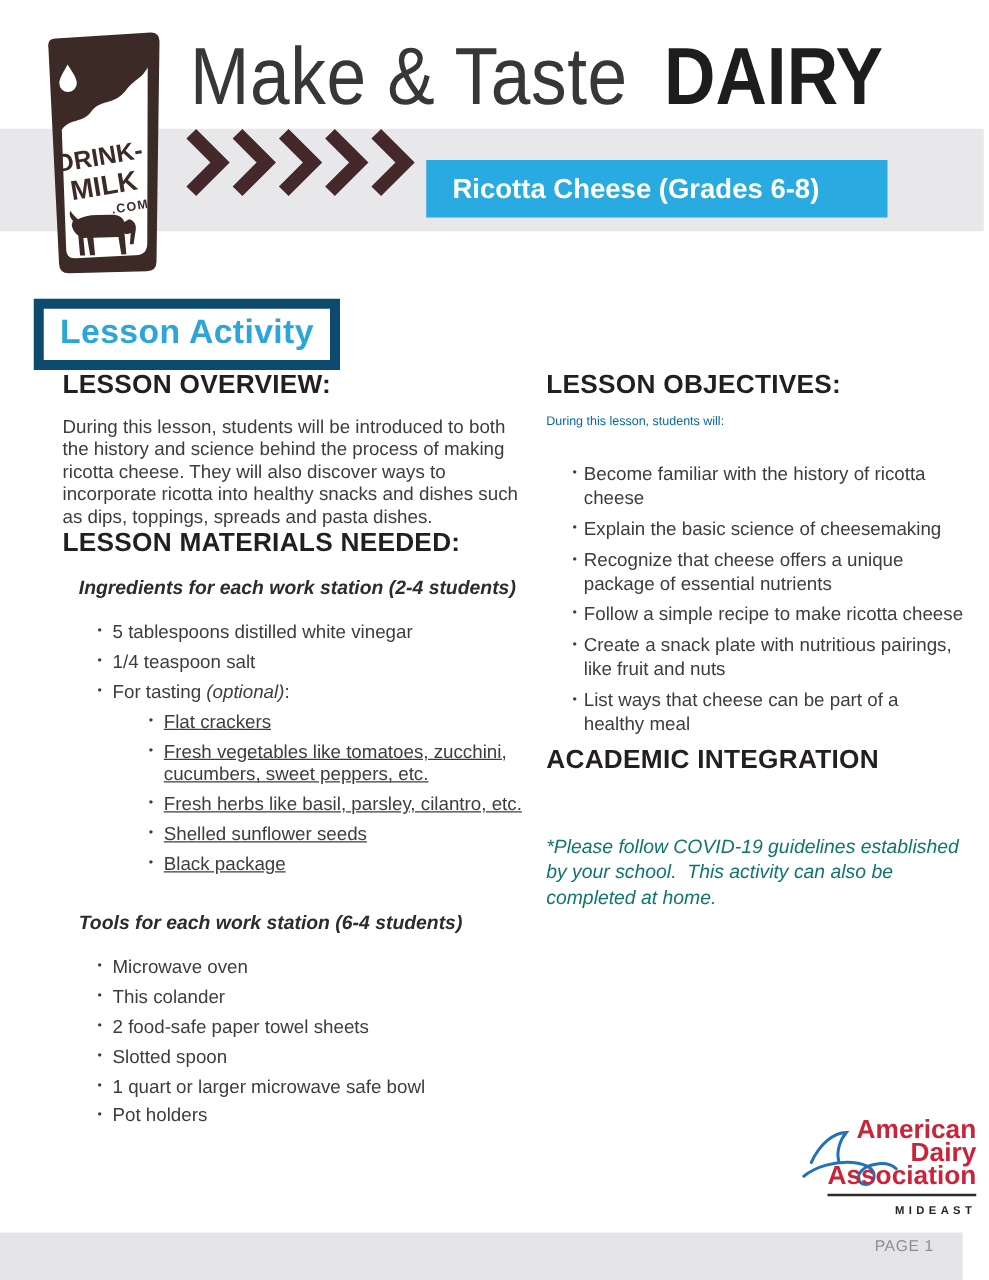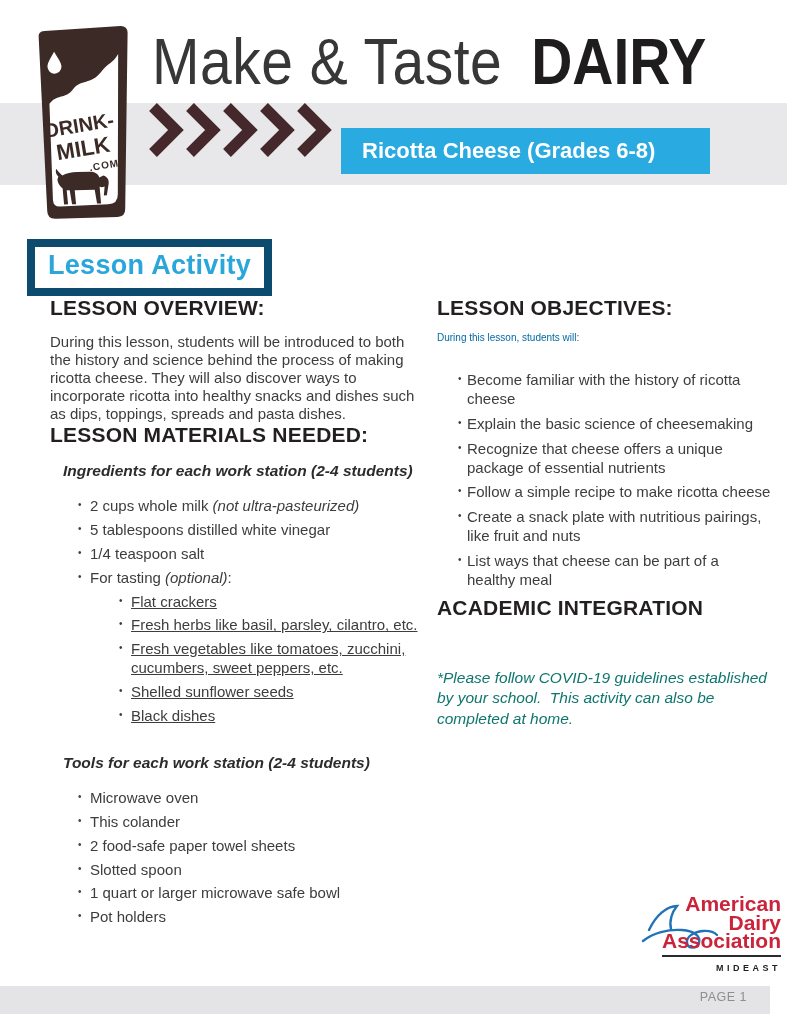--- a/index.html
+++ b/index.html
@@ -59,21 +59,21 @@
   
   .ada { position: absolute; left: 641px; top: 893px; width: 144px; height: 92px; }
   .ada .swoosh { position: absolute; left: 0; top: 10px; }
   .ada .ada-text { position: absolute; right: 4px; top: 2px; text-align: right;
                    color: #cb2339; font-weight: 700; font-size: 21px; line-height: 18.5px; }
   .ada .ada-rule { border-top: 2px solid #2b2b2b; margin-top: 4px; }
   .ada .ada-region { font-size: 9px; font-weight: 700; letter-spacing: 3.5px; color: #231f20;
                      margin-top: 2px; padding-left: 36px; }
 
   
-  .footer-bar { position: absolute; left: 0; top: 986px; width: 770px; height: 28px; background: #e4e4e6; }
+  .footer-bar { position: absolute; left: 0; top: 986px; width: 770px; height: 39px; background: #e4e4e6; }
   .page-label { position: absolute; right: 23px; top: 0; line-height: 22px; font-size: 12.5px;
                 color: #8e8e90; letter-spacing: 0.5px; }
 </style>
 </head>
 <body>
 
 <div class="page">
 
   <div class="gray-band"></div>
 
@@ -116,42 +116,41 @@
 
   <section class="col-left">
     <h2 class="section">LESSON OVERVIEW:</h2>
     <p class="body-par">During this lesson, students will be introduced to both the history and science behind the process of making ricotta cheese. They will also discover ways to incorporate ricotta into healthy snacks and dishes such as dips, toppings, spreads and pasta dishes.</p>
 
     <h2 class="section materials-heading">LESSON MATERIALS NEEDED:</h2>
 
     <h3 class="list-title">Ingredients for each work station (2-4 students)</h3>
     <ul class="bullets main">
 
-        <li><span>2 cups whole milk </span><em>(not ultra-pasteurized)</em><span></span></li>
 
         <li><span>5 tablespoons distilled white vinegar</span><em></em><span></span></li>
 
         <li><span>1/4 teaspoon salt</span><em></em><span></span></li>
 
         <li><span>For tasting </span><em>(optional)</em><span>:</span></li>
       </ul>
     <ul class="bullets sub">
 
         <li><span>Flat crackers</span></li>
 
+        <li><span>Fresh vegetables like tomatoes, zucchini, cucumbers, sweet peppers, etc.</span></li>
+
         <li><span>Fresh herbs like basil, parsley, cilantro, etc.</span></li>
 
-        <li><span>Fresh vegetables like tomatoes, zucchini, cucumbers, sweet peppers, etc.</span></li>
-
         <li><span>Shelled sunflower seeds</span></li>
 
-        <li><span>Black dishes</span></li>
-      </ul>
-
-    <h3 class="list-title tools-title">Tools for each work station (2-4 students)</h3>
+        <li><span>Black package</span></li>
+      </ul>
+
+    <h3 class="list-title tools-title">Tools for each work station (6-4 students)</h3>
     <ul class="bullets main">
 
         <li><span>Microwave oven</span><em></em><span></span></li>
 
         <li><span>This colander</span><em></em><span></span></li>
 
 
         <li><span>2 food-safe paper towel sheets</span><em></em><span></span></li>
 
         <li><span>Slotted spoon</span><em></em><span></span></li>

